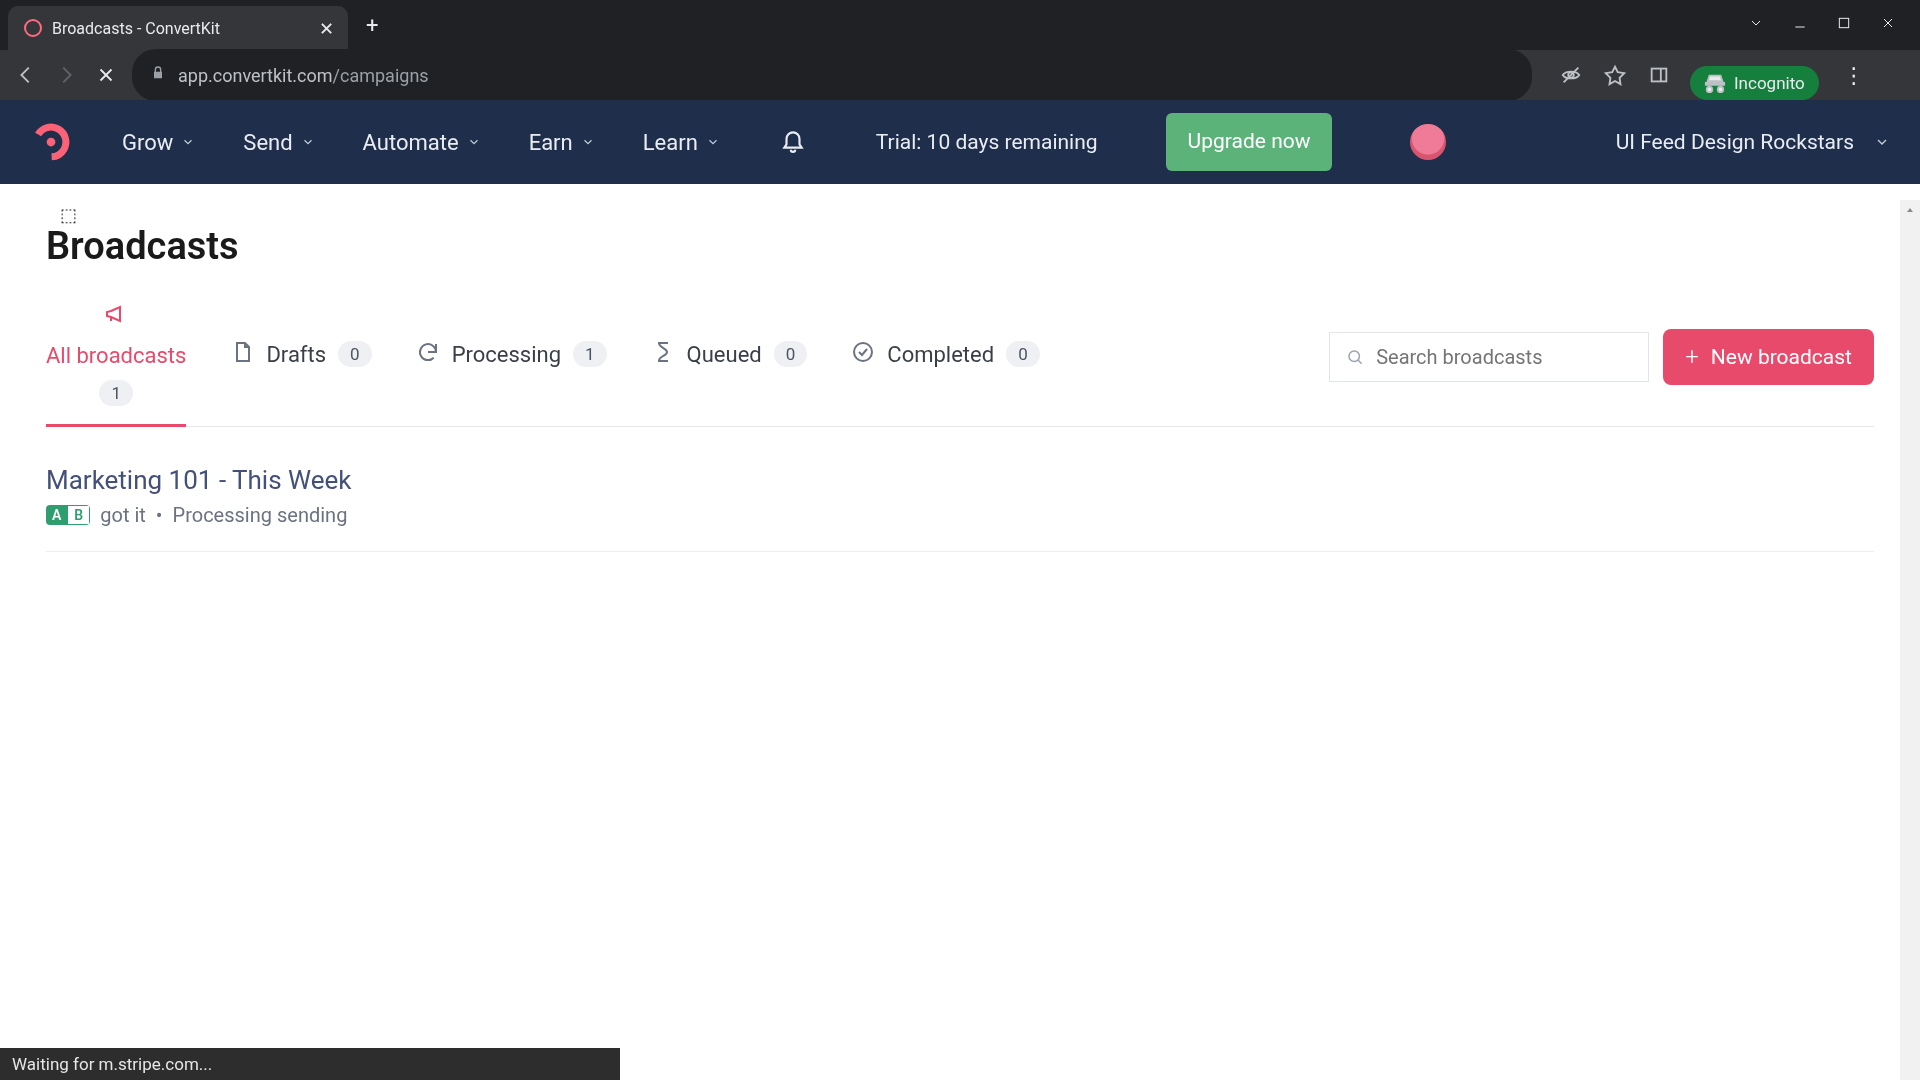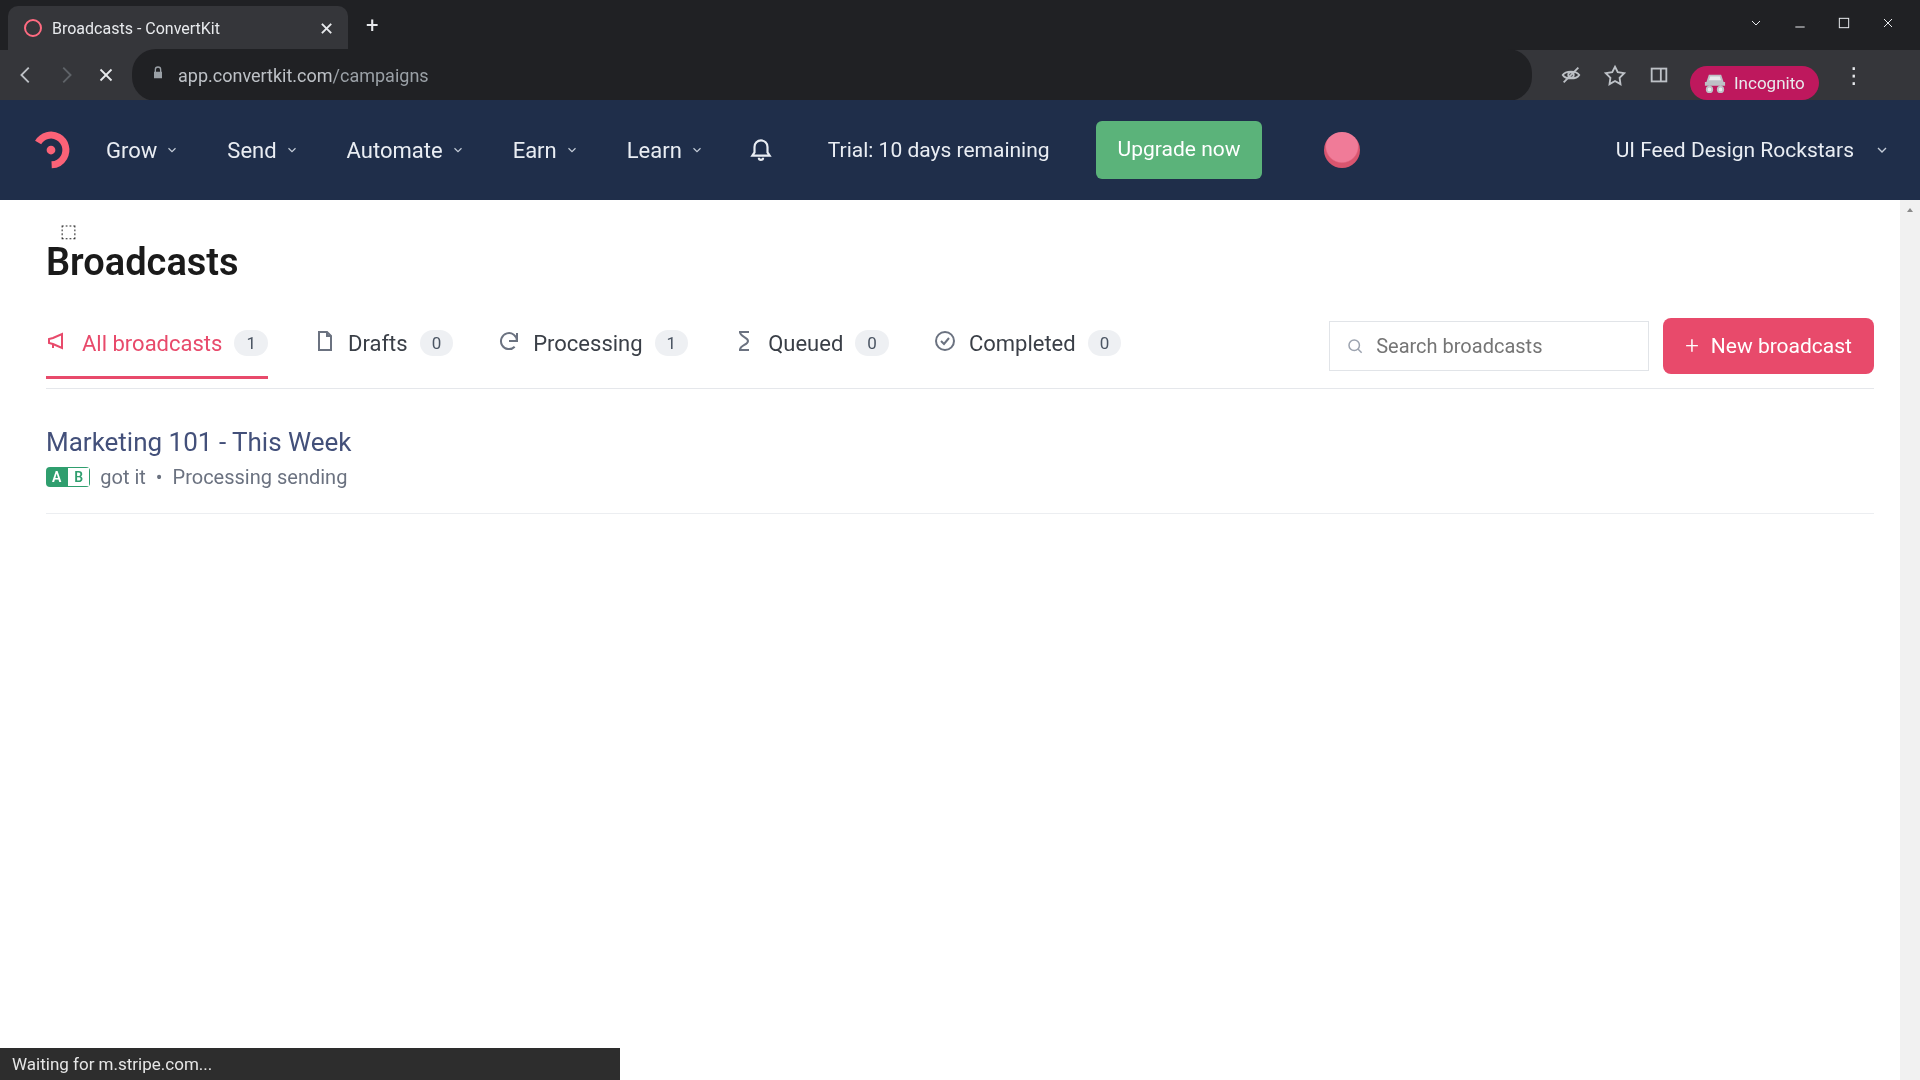--- a/index.html
+++ b/index.html
@@ -21,50 +21,50 @@
 .addr-bar .nav-btn svg { width: 22px; height: 22px; stroke: #bdc1c6; stroke-width: 2; fill: none; }
 .addr-bar .nav-btn.disabled svg { stroke: #5f6368; }
 .addr-bar .stop svg { stroke: #e8eaed; }
 .omnibox { flex: 1; background: #202124; border-radius: 24px; height: 52px; display: flex; align-items: center; padding: 0 18px; gap: 12px; max-width: 1400px; }
 .omnibox .lock svg { width: 16px; height: 16px; fill: #9aa0a6; }
 .omnibox .url { color: #bdc1c6; font-size: 18px; }
 .omnibox .url .path { color: #9aa0a6; }
 .addr-right { display: flex; align-items: center; gap: 18px; margin-left: 14px; }
 .addr-right .icon-btn { width: 26px; height: 26px; display: flex; align-items: center; justify-content: center; cursor: pointer; }
 .addr-right svg { width: 22px; height: 22px; stroke: #bdc1c6; fill: none; stroke-width: 2; }
-.incognito-badge { display: flex; align-items: center; gap: 8px; background: #be185d; border-radius: 20px; padding: 6px 14px; color: #e8eaed; font-size: 17px; margin-top: 16px; }
+.incognito-badge { display: flex; align-items: center; gap: 8px; background: #15803d; border-radius: 20px; padding: 6px 14px; color: #e8eaed; font-size: 17px; margin-top: 16px; }
 .incognito-badge svg { width: 22px; height: 22px; fill: #e8eaed; }
 .kebab { color: #e8eaed; font-size: 22px; cursor: pointer; padding: 0 6px; }
 
 
 .app { height: calc(1080px - 100px); display: flex; flex-direction: column; position: relative; }
-.app-header { background: #1f2e4a; height: 100px; display: flex; align-items: center; padding: 0 30px; gap: 34px; color: #fff; }
+.app-header { background: #1f2e4a; height: 84px; display: flex; align-items: center; padding: 0 30px; gap: 50px; color: #fff; }
 .logo { width: 42px; height: 42px; }
 .logo svg { width: 42px; height: 42px; }
 .nav { display: flex; gap: 48px; }
 .nav-item { display: flex; align-items: center; gap: 8px; color: #e9edf3; font-size: 22px; cursor: pointer; }
 .nav-item svg { width: 14px; height: 14px; stroke: #c4ccd8; stroke-width: 2; fill: none; }
 .bell { margin-left: 10px; cursor: pointer; }
 .bell svg { width: 26px; height: 26px; stroke: #e9edf3; fill: none; stroke-width: 2; }
 .trial { color: #e9edf3; font-size: 21px; line-height: 1.35; margin-left: 20px; }
-.upgrade { background: #5bb37a; color: #fff; font-size: 21px; padding: 15px 22px; border-radius: 6px; cursor: pointer; line-height: 1.3; margin-left: 12px; }
+.upgrade { background: #5bb37a; color: #fff; font-size: 21px; padding: 15px 22px; border-radius: 6px; cursor: pointer; line-height: 1.3; margin-left: 18px; }
 .avatar { width: 36px; height: 36px; border-radius: 50%; background: radial-gradient(circle at 50% 40%, #f07b98 55%, #d9556f 60%); margin-left: 28px; }
 .account { margin-left: auto; display: flex; align-items: center; gap: 20px; color: #e9edf3; font-size: 21px; cursor: pointer; }
 .account .acct-name { text-align: right; line-height: 1.35; }
 .account svg { width: 16px; height: 16px; stroke: #c4ccd8; stroke-width: 2; fill: none; }
 
 
 .page { padding: 40px 46px 0; position: relative; flex: 1; }
 .page-title { font-size: 38px; font-weight: 600; color: #1a1a1a; margin-bottom: 34px; }
 .cursor-ghost { position: absolute; left: 60px; top: 20px; font-size: 18px; color: #222; pointer-events: none; font-family: serif; }
 
 .toolbar { display: flex; align-items: center; gap: 40px; border-bottom: 1px solid #e5e7eb; }
 .filters { display: flex; gap: 44px; flex: 1; }
 .filter { display: flex; align-items: center; gap: 12px; padding-bottom: 18px; cursor: pointer; color: #3a3f47; font-size: 22px; border-bottom: 3px solid transparent; margin-bottom: -1px; }
-.filter.active { color: #e84a6b; border-bottom-color: #e84a6b; }
+.filter.active { color: #e84a6b; border-bottom-color: #e84a6b; flex-direction: column; }
 .filter .ficon svg { width: 24px; height: 24px; stroke: #6b7280; fill: none; stroke-width: 2; }
 .filter.active .ficon svg { stroke: #e84a6b; }
 .filter .count { background: #eef0f3; color: #4b5563; border-radius: 14px; padding: 3px 12px; font-size: 17px; }
 
 .toolbar-right { display: flex; align-items: center; gap: 14px; padding-bottom: 14px; }
 .search { display: flex; align-items: center; gap: 12px; border: 1px solid #e1e4e8; border-radius: 0; padding: 12px 16px; width: 320px; }
 .search svg { width: 20px; height: 20px; stroke: #9ca3af; fill: none; stroke-width: 2; }
 .search input { border: none; outline: none; font-size: 20px; color: #374151; width: 100%; background: transparent; }
 .new-btn { background: #e84a6b; color: #fff; border-radius: 8px; padding: 14px 22px; font-size: 21px; display: flex; align-items: center; gap: 12px; cursor: pointer; }
 .new-btn .plus { font-size: 24px; font-weight: 300; }

